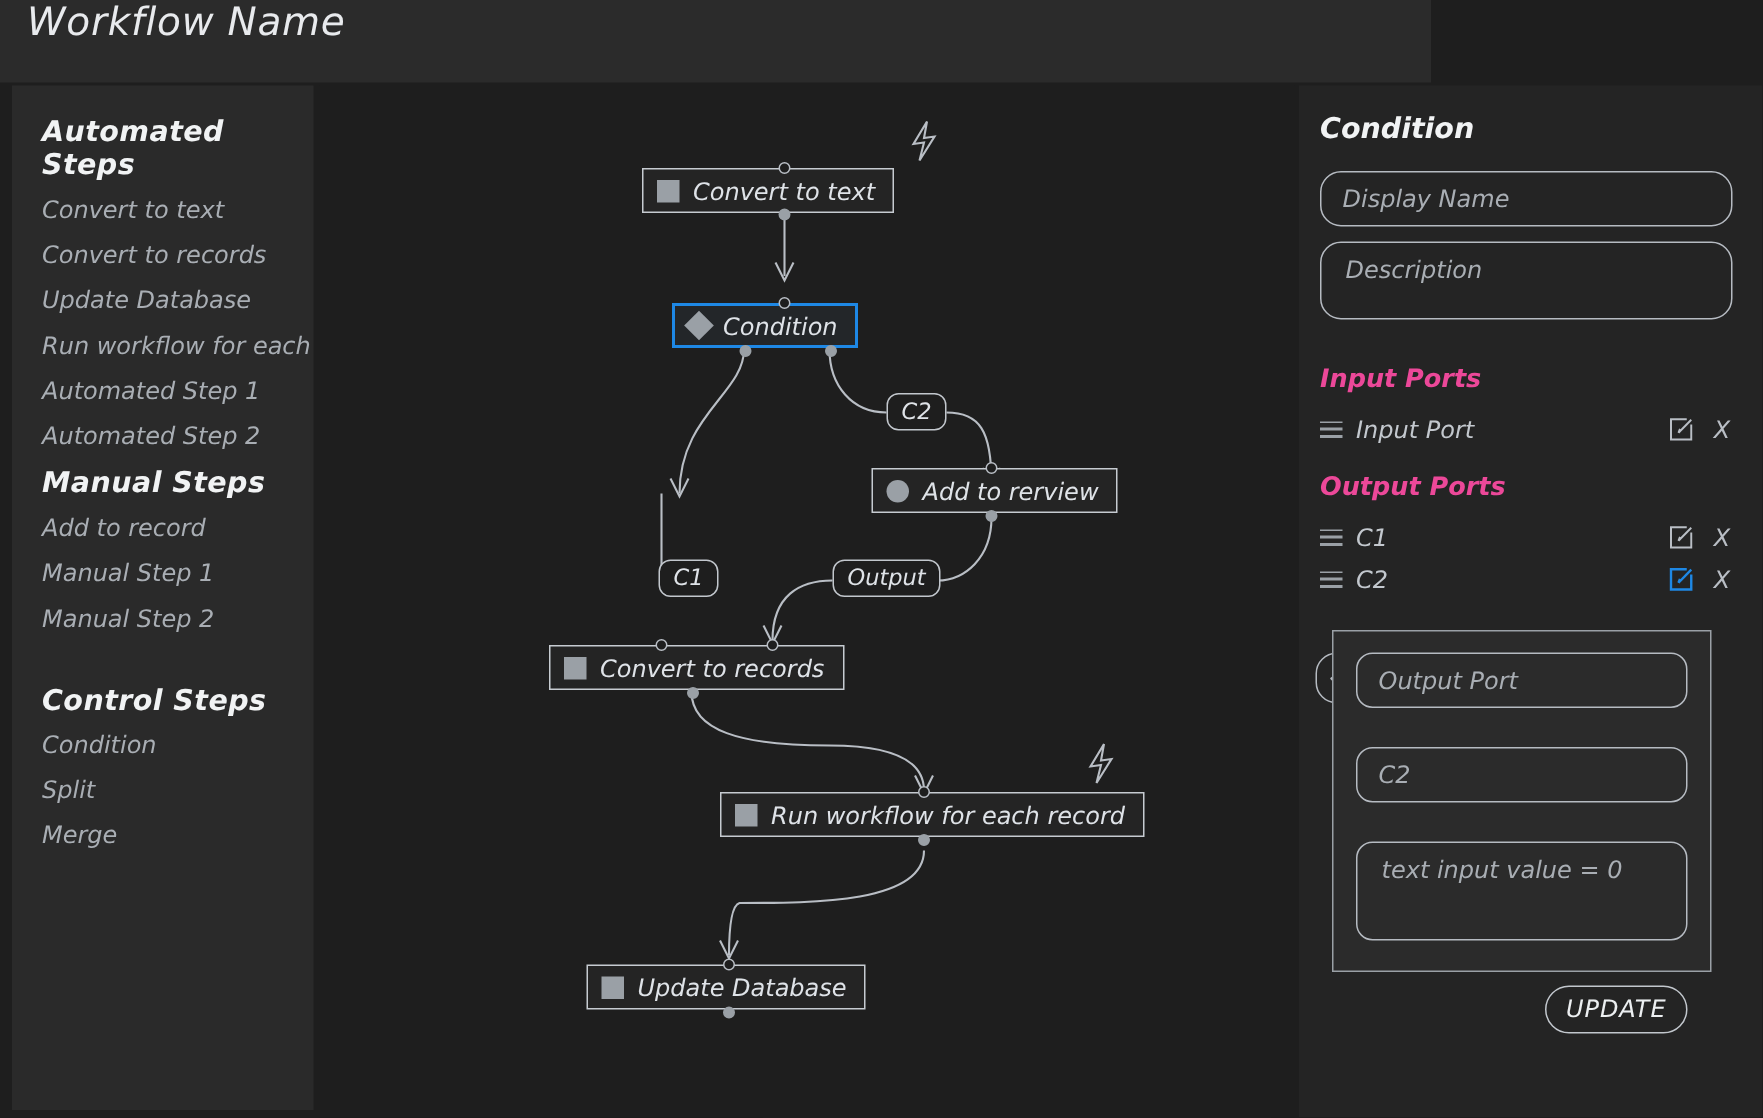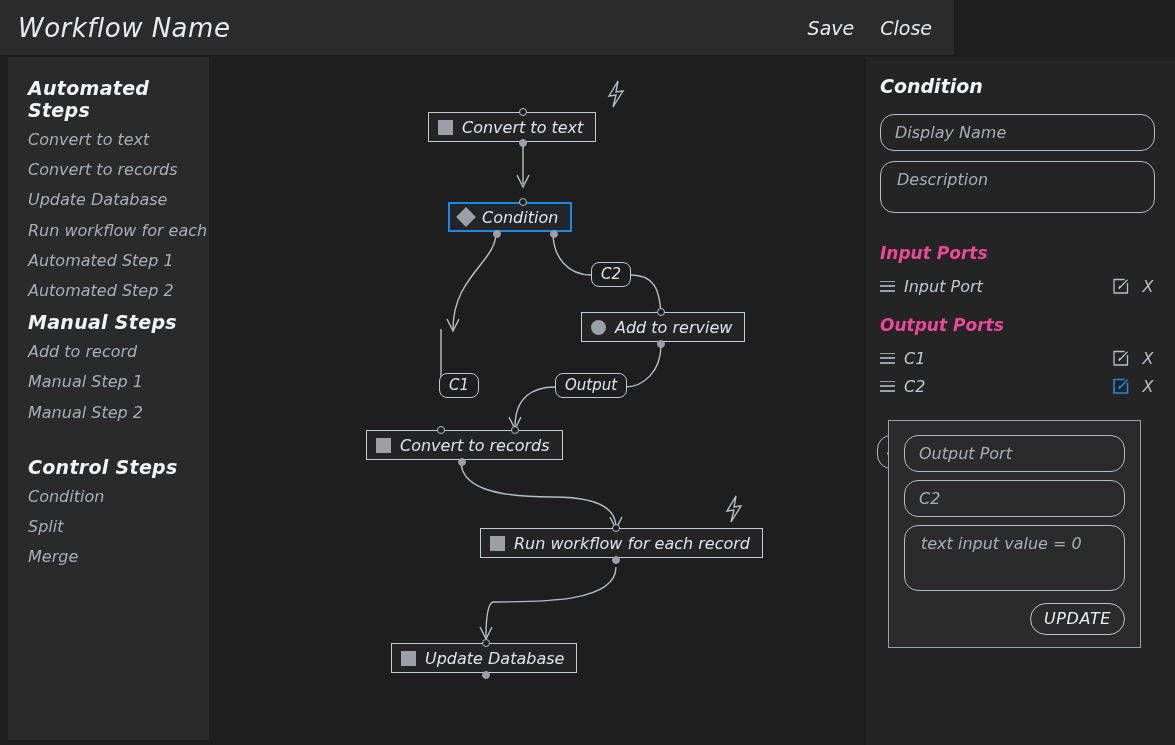--- a/index.html
+++ b/index.html
@@ -14,21 +14,21 @@
     position: relative;
     width: 1175px; height: 745px;
     background: #1e1e1e;
   }
 
   
   .header {
     position: absolute; top: 0; left: 0;
     width: 954px; height: 55px;
     background: #2b2b2b;
-    display: flex; align-items: center;
+    display: flex; align-items: flex-start;
   }
   .title {
     margin-left: 18px;
     font-size: 26px;
     color: #e8eaed;
     letter-spacing: 0.5px;
     font-style: italic;
     font-weight: 400;
   }
   .header-actions {
@@ -192,21 +192,21 @@
   
   .popup {
     position: absolute;
     left: 22px; top: 363px;
     width: 253px; height: 228px;
     border: 1.5px solid #9aa0a6;
     background: #2b2b2b;
     padding: 14px 15px;
     z-index: 5;
   }
-  .popup .hd-input { margin-bottom: 8px; }
+  .popup .hd-input { margin-bottom: 26px; border-radius: 11px; }
   .popup textarea.hd-input { height: 66px; }
   .btn-update {
     border: 1.5px solid #c2c7cd;
     border-radius: 16px;
     background: transparent;
     color: #eceff1;
     font-size: 16px;
     font-style: italic;
     font-family: inherit;
     padding: 5px 13px 6px 13px;
@@ -227,24 +227,20 @@
     color: #b6bbc2; font-size: 13px; font-style: italic;
   }
 </style>
 </head>
 <body>
 
 <div class="app">
 
   <div class="header">
     <div class="title">Workflow Name</div>
-    <div class="header-actions">
-      <button class="hdr-btn">Save</button>
-      <button class="hdr-btn">Close</button>
-    </div>
   </div>
 
   <div class="sidebar">
     <div class="side-h">Automated Steps</div>
     <div class="side-item">Convert to text</div>
     <div class="side-item">Convert to records</div>
     <div class="side-item">Update Database</div>
     <div class="side-item">Run workflow for each</div>
     <div class="side-item">Automated Step 1</div>
     <div class="side-item">Automated Step 2</div>

